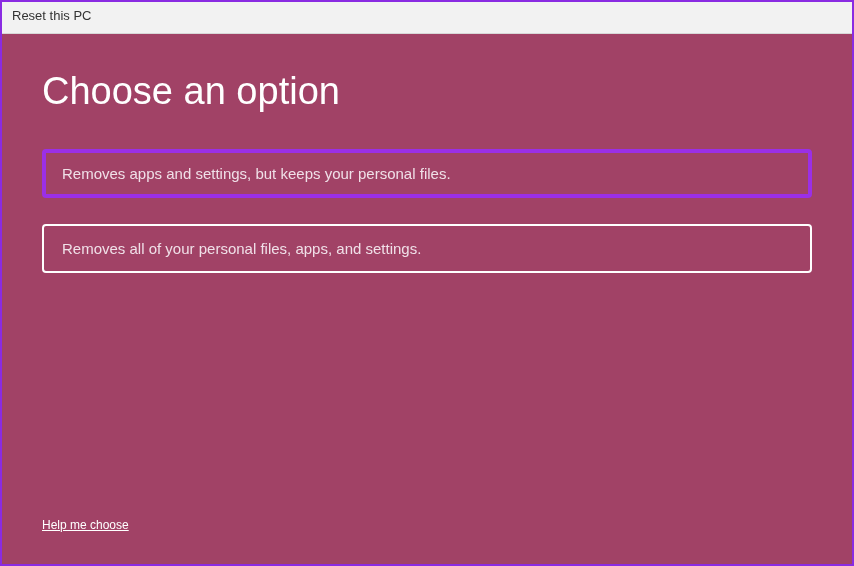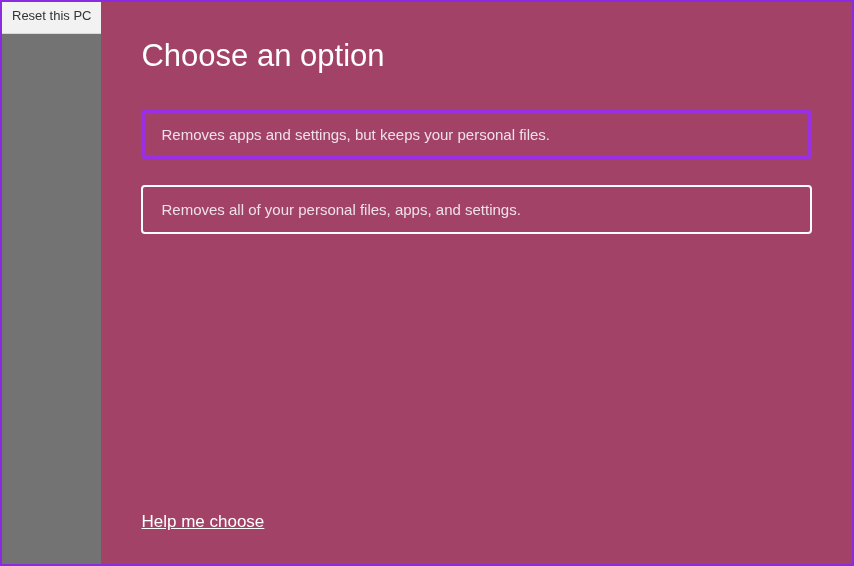--- a/index.html
+++ b/index.html
@@ -11,43 +11,43 @@
       width: 854px;
       height: 566px;
       font-family: "Segoe UI", -apple-system, sans-serif;
       background: #8a2be2;
       overflow: hidden;
     }
     .window {
       width: 100%;
       height: 100%;
       border: 2px solid #8a2be2;
-      background: #737373;
+      background: #f0abfc;
       display: flex;
-      flex-direction: row;
+      flex-direction: column;
     }
     .titlebar {
       height: 32px;
       background: #f2f2f2;
       padding: 6px 10px;
       font-size: 13px;
       color: #333;
       border-bottom: 1px solid #d8d8d8;
     }
     .content {
       flex: 1;
       background: #a14266;
       padding: 36px 40px 24px 40px;
       display: flex;
       flex-direction: column;
       color: #fff;
       position: relative;
     }
     .heading {
-      font-size: 31px;
+      font-size: 38px;
       font-weight: 400;
       margin-bottom: 36px;
       color: #fff;
     }
     .option {
       border: 2px solid #fff;
       border-radius: 4px;
       padding: 14px 18px;
       margin-bottom: 26px;
       cursor: pointer;
@@ -69,21 +69,21 @@
     }
     .footer {
       margin-top: auto;
       display: flex;
       justify-content: space-between;
       align-items: center;
       padding-bottom: 8px;
     }
     .help-link {
       color: #fff;
-      font-size: 17px;
+      font-size: 12px;
       text-decoration: underline;
       cursor: pointer;
     }
     .cancel-btn {
       border: 2px solid #fff;
       border-radius: 6px;
       background: transparent;
       color: #fff;
       font-size: 16px;
       padding: 8px 26px;

